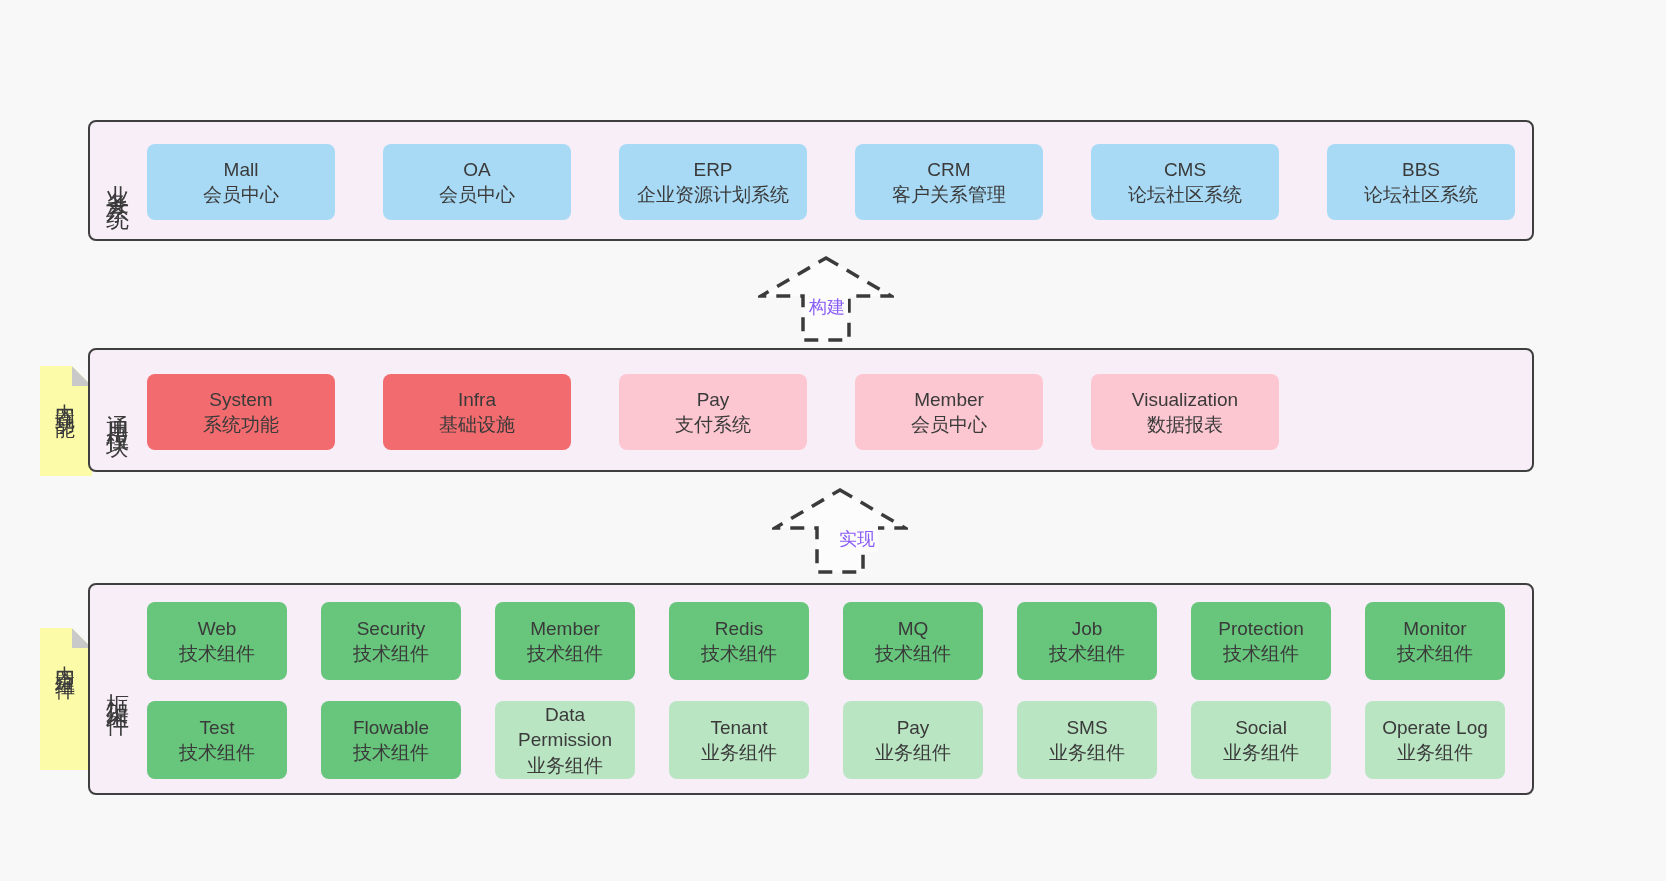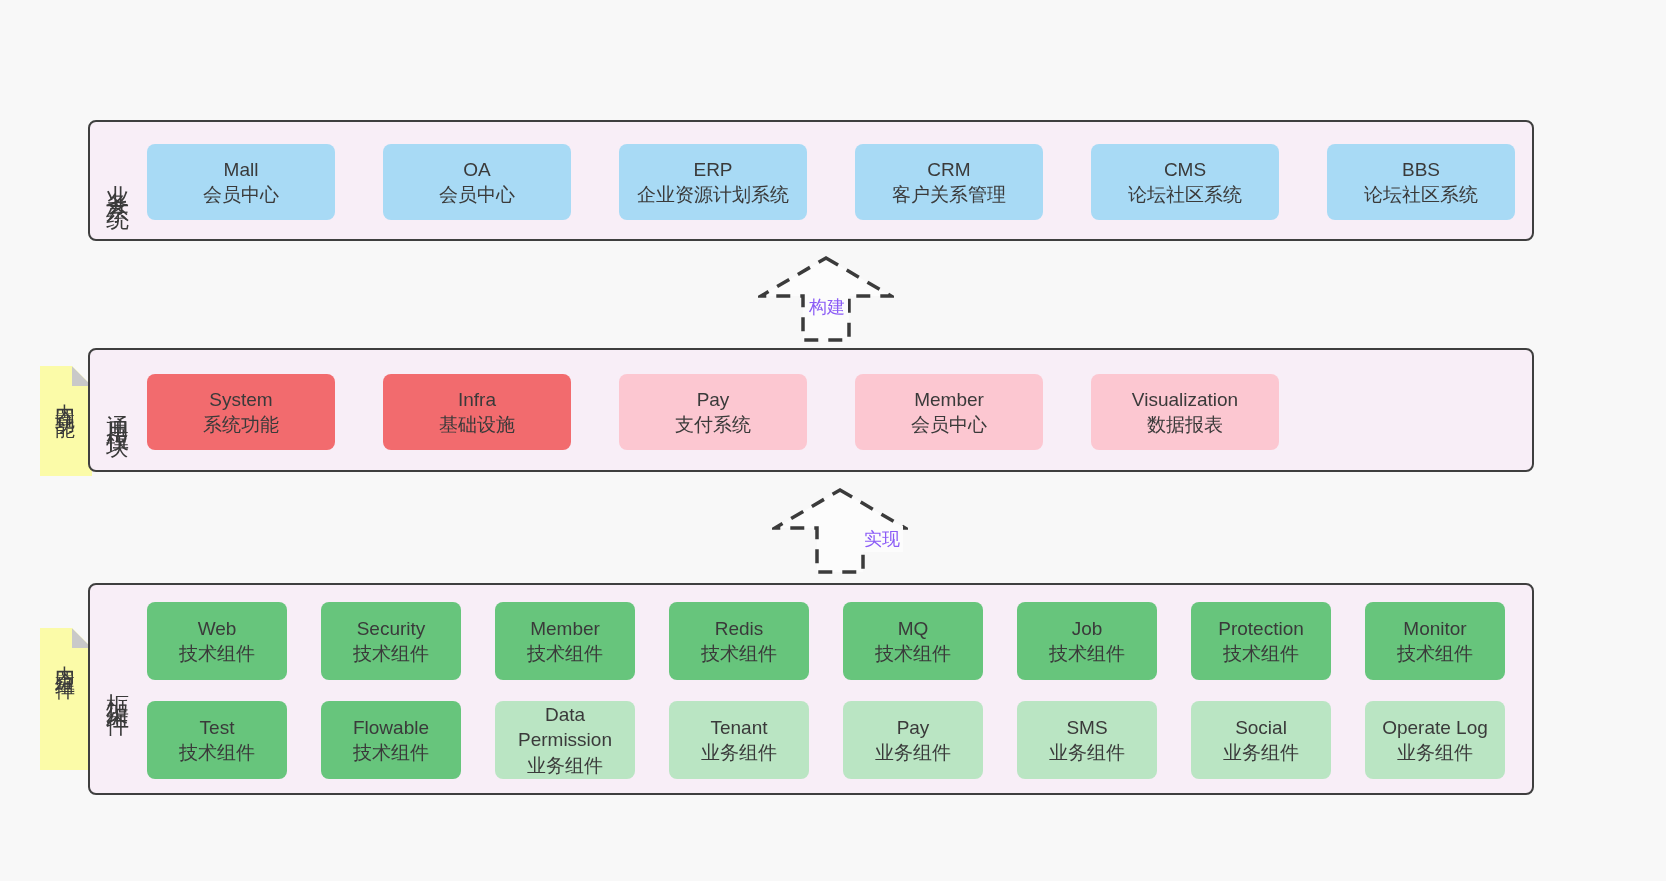--- a/index.html
+++ b/index.html
@@ -62,21 +62,21 @@
   }
   .arrow{position:absolute;width:136px;height:88px;z-index:0;}
   .arrow1{left:758px;top:255px;}
   .arrow2{left:772px;top:487px;}
   .arrow-label{
     position:absolute;z-index:3;font-size:18px;color:#8b5cf6;
     background:var(--arrowFill);padding:1px 3px;transform:translateX(-50%);
     white-space:nowrap;
   }
   .arrow-label1{left:827px;top:294px;}
-  .arrow-label2{left:882px;top:526px;}
+  .arrow-label2{left:857px;top:526px;}
 </style>
 </head>
 <body>
 
 <div class="canvas">
 
   <section class="band band1">
     <div class="band-label">业务系统</div>
     <div class="rows">
         <div class="box-row">

